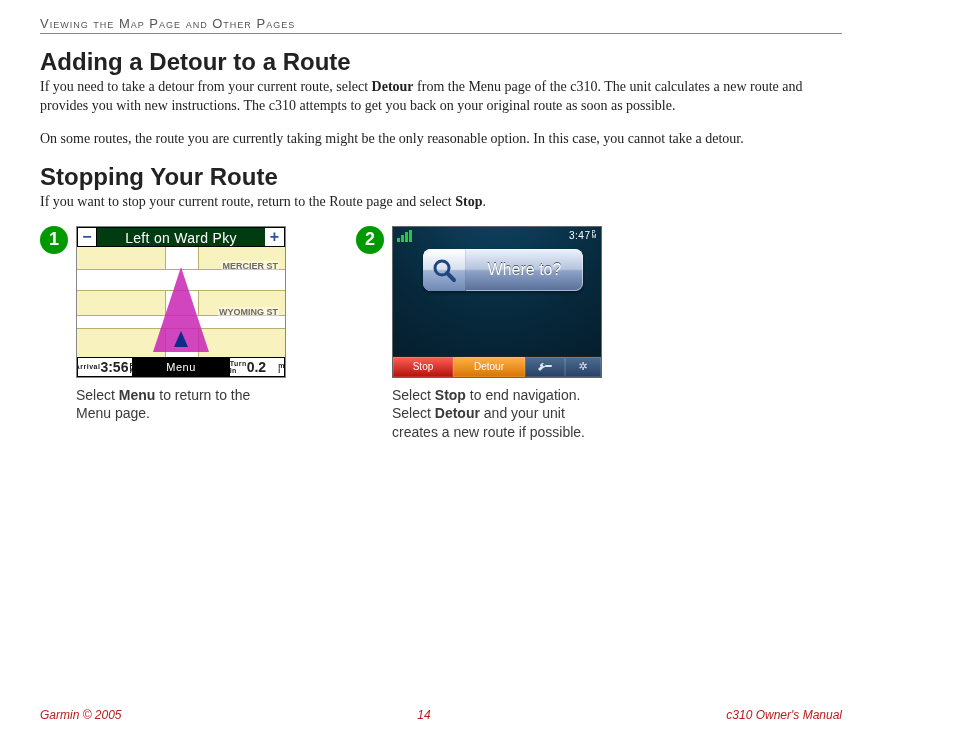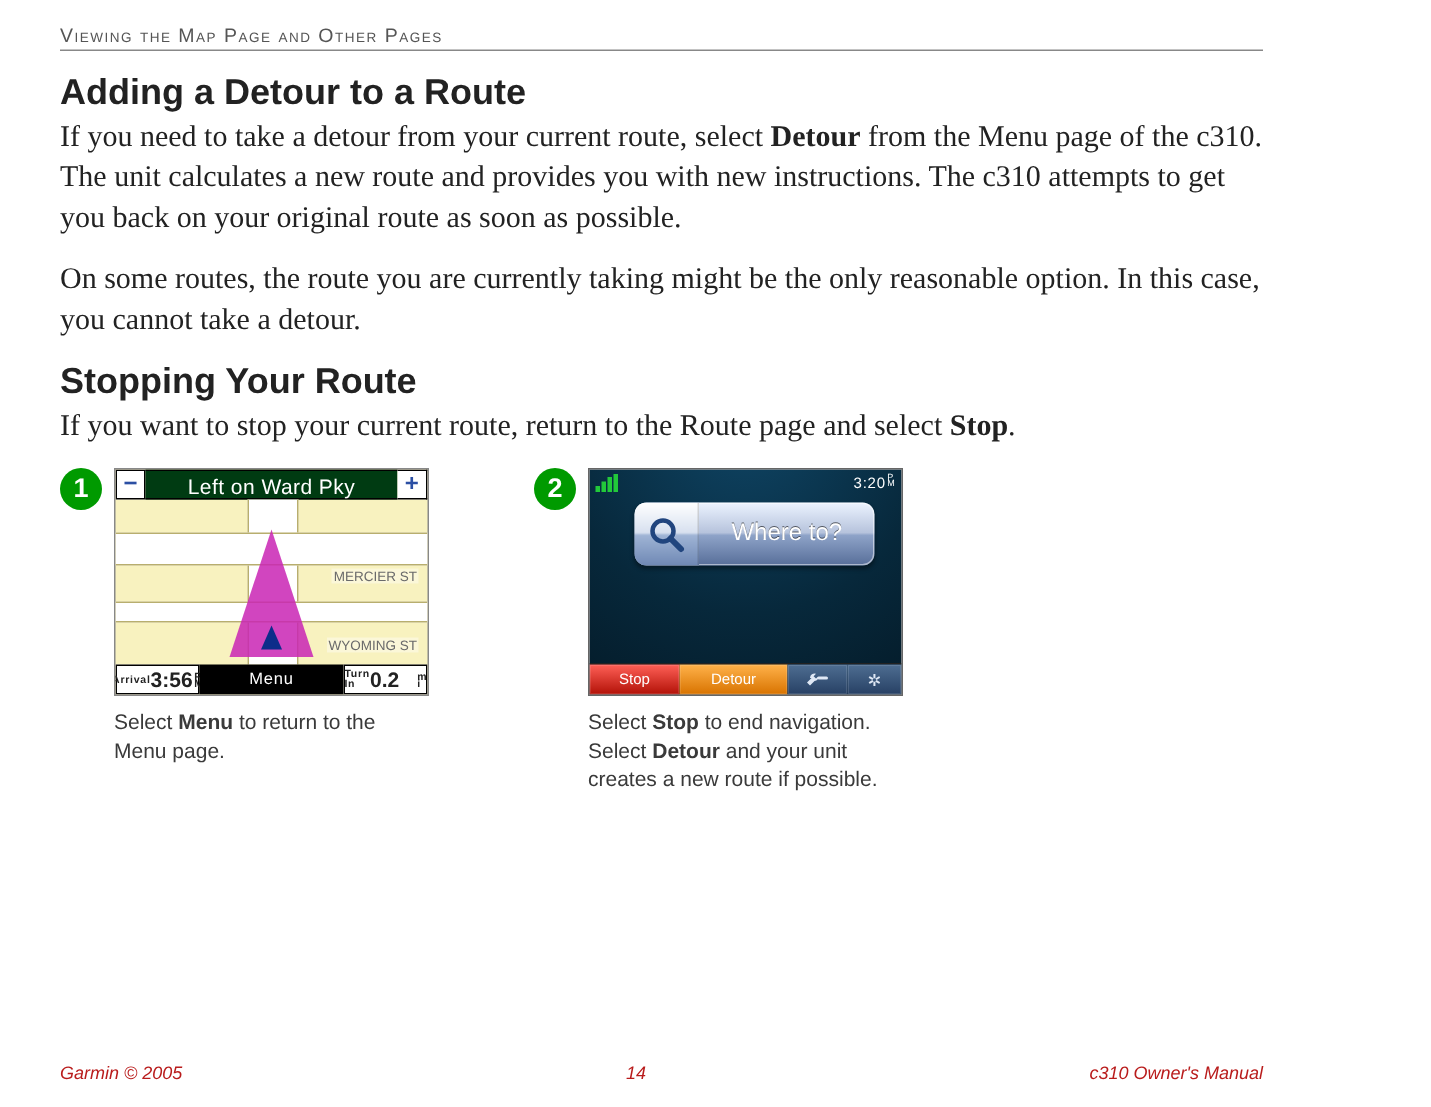--- a/index.html
+++ b/index.html
@@ -30,21 +30,21 @@
     margin-bottom: 14px;
   }
   h2.section {
     font-family: Verdana, Geneva, sans-serif;
     font-weight: 700;
     font-size: 24px;
     margin: 4px 0 2px 0;
     letter-spacing: 0;
   }
   p.body {
-    font-size: 20px;
+    font-size: 14px;
     line-height: 1.35;
     margin: 2px 0 14px 0;
     color: #222;
   }
   p.body .bold { font-weight: 700; }
 
   .figrow {
     display: flex;
     gap: 70px;
     margin-top: 14px;
@@ -119,22 +119,22 @@
     opacity:.85;
   }
   .youAre {
     position:absolute; left:50%; bottom:10px; margin-left:-7px;
     width:0;height:0;
     border-left:7px solid transparent;
     border-right:7px solid transparent;
     border-bottom:16px solid #0d2d8a;
   }
   .stlbl {
-    position:absolute; font-size:9px; font-weight:400; color:#6a6a6a;
-    background:rgba(255,255,255,.4); padding:0 1px;margin-top:32px;
+    position:absolute; font-size:9px; font-weight:700; color:#6a6a6a;
+    background:rgba(255,255,255,.4); padding:0 1px;
   }
   .s1bot {
     position:absolute; left:0; right:0; bottom:0; height:20px;
     display:flex;
   }
   .bx { border:1px solid #000; box-sizing:border-box; background:#fff; display:flex; align-items:center; justify-content:center; line-height:1; }
   .bxArrival { width:56px; }
   .bxMenu   { flex:1; background:#000; color:#fff; display:flex; align-items:center; justify-content:center; font-size:11px; letter-spacing:.5px;}
   .bxTurn   { width:56px; }
   .bx .k { font-size:7px; font-weight:700; letter-spacing:.5px; }
@@ -268,21 +268,21 @@
       <div class="figcol">
         <div class="screen2">
           <div class="s2top">
             <div class="sat">
                 <span></span>
                 <span></span>
                 <span></span>
                 <span></span>
               </div>
             <div class="clock">
-              <span>3:20</span><span style="font-size:6px; white-space:pre; display:inline-block; line-height:.7; vertical-align:top; margin-left:1px;">P
+              <span>3:47</span><span style="font-size:6px; white-space:pre; display:inline-block; line-height:.7; vertical-align:top; margin-left:1px;">P
 M</span>
             </div>
           </div>
           <div class="bigBtn b1">
             <div class="bbIcon magIcon">
               <svg width="26" height="26" viewBox="0 0 26 26">
                   <circle cx="11" cy="11" r="7" fill="none" stroke="#21457e" stroke-width="3"></circle>
                   <line x1="16" y1="16" x2="23" y2="23" stroke="#21457e" stroke-width="4" stroke-linecap="round"></line>
                 </svg>
             </div>

